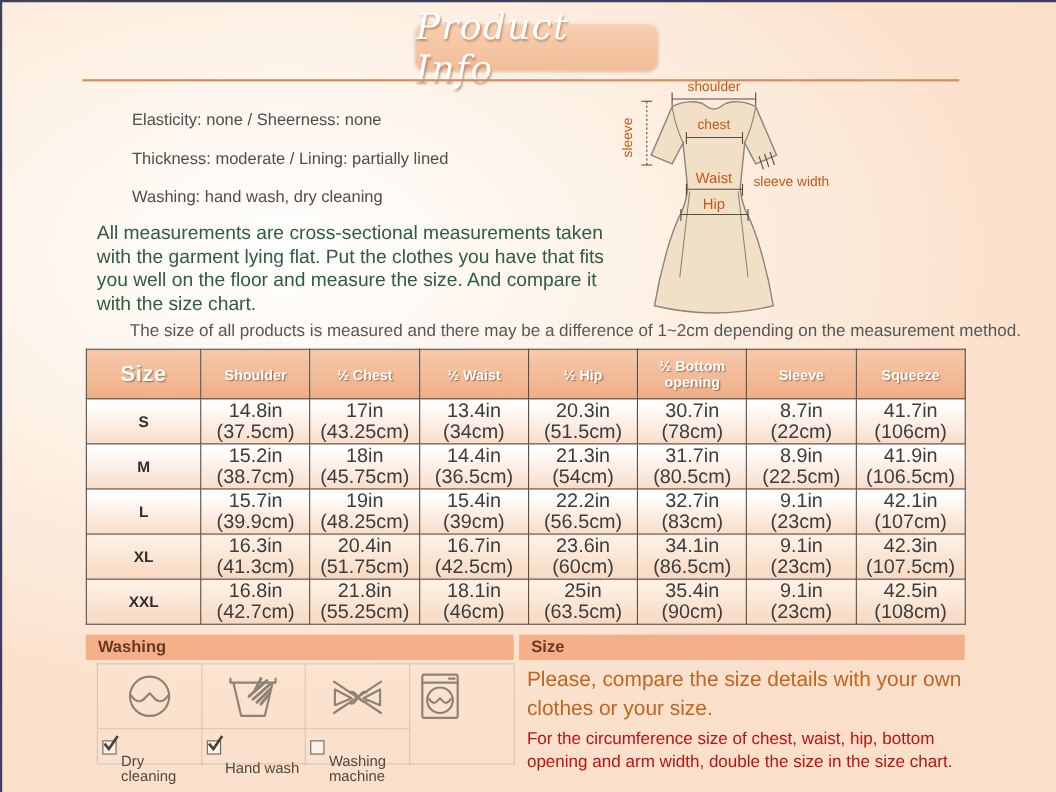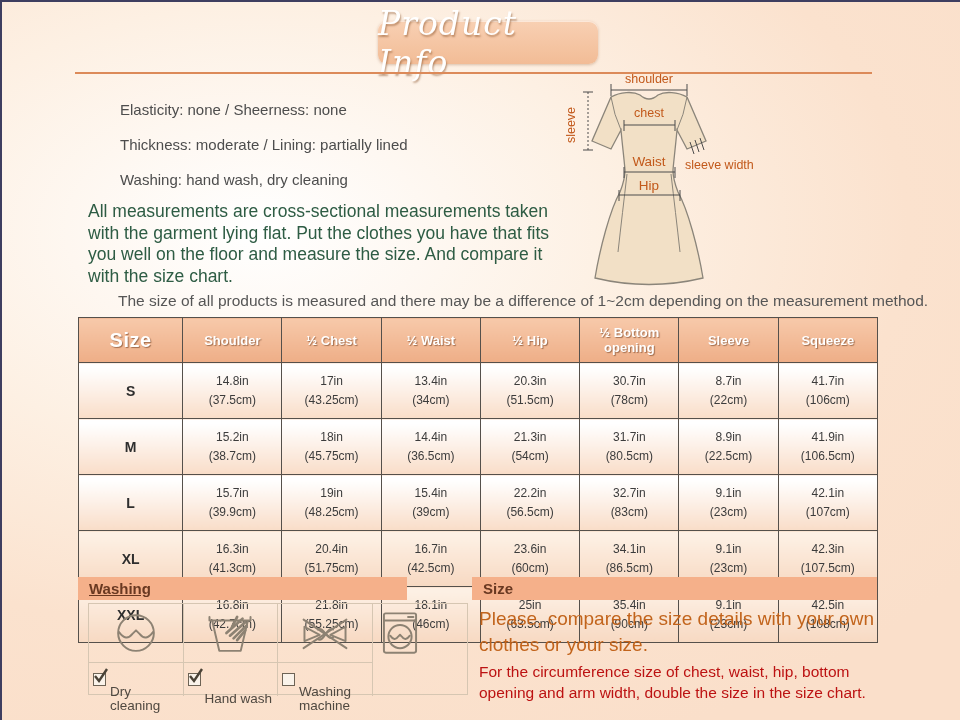--- a/index.html
+++ b/index.html
@@ -48,31 +48,31 @@
   }
   .size-table th, .size-table td { border:1px solid #55504b; text-align:center; vertical-align:middle; }
   .size-table col.c-size { width:104px; }
   .size-table col.c-std  { width:99px; }
   .size-table thead th {
     height:45px; background:linear-gradient(180deg,#f7c9aa 0%,#eeae87 100%);
     color:#ffffff; font-size:13px; font-weight:bold; line-height:15px;
     text-shadow:1px 1px 1px rgba(140,90,60,.8); padding:2px;
   }
   .size-table thead th.size-head { font-size:20px; letter-spacing:.5px; }
-  .size-table tbody td { height:56px; font-size:12px; color:#3c3c3c; white-space:pre-line; line-height:19px; }
+  .size-table tbody td { height:41px; font-size:18px; color:#3c3c3c; white-space:pre-line; line-height:19px; }
   .size-table tbody th { font-size:14px; font-weight:bold; color:#2e2e2e; }
   .size-table tbody tr.tone-a > * { background:linear-gradient(180deg,#ffffff 8%,#f9ddc8 100%); }
   .size-table tbody tr.tone-b > * { background:linear-gradient(180deg,#fdf0e4 8%,#f7d9c2 100%); }
 
   
   .section-bar {
     position:absolute; top:577px; height:23px; background:#f5b08a;
     font-size:15px; font-weight:bold; color:#693821; line-height:23px; padding-left:11px;
   }
-  .washing-bar { left:78px; width:329px;text-decoration:underline; }
+  .washing-bar { left:78px; width:389px; }
   .size-bar { left:472px; width:405px; }
 
   
   .washing-grid {
     position:absolute; left:88px; top:603px; width:380px; height:92px;
     display:grid; grid-template-columns:repeat(4,1fr); grid-template-rows:58px 34px;
     border:1px solid #d6c6b2;
   }
   .washing-grid .cell { border-right:1px solid #d6c6b2; display:flex; align-items:center; justify-content:center; }
   .washing-grid .cell:nth-child(4n) { border-right:none;justify-content:space-between; }

